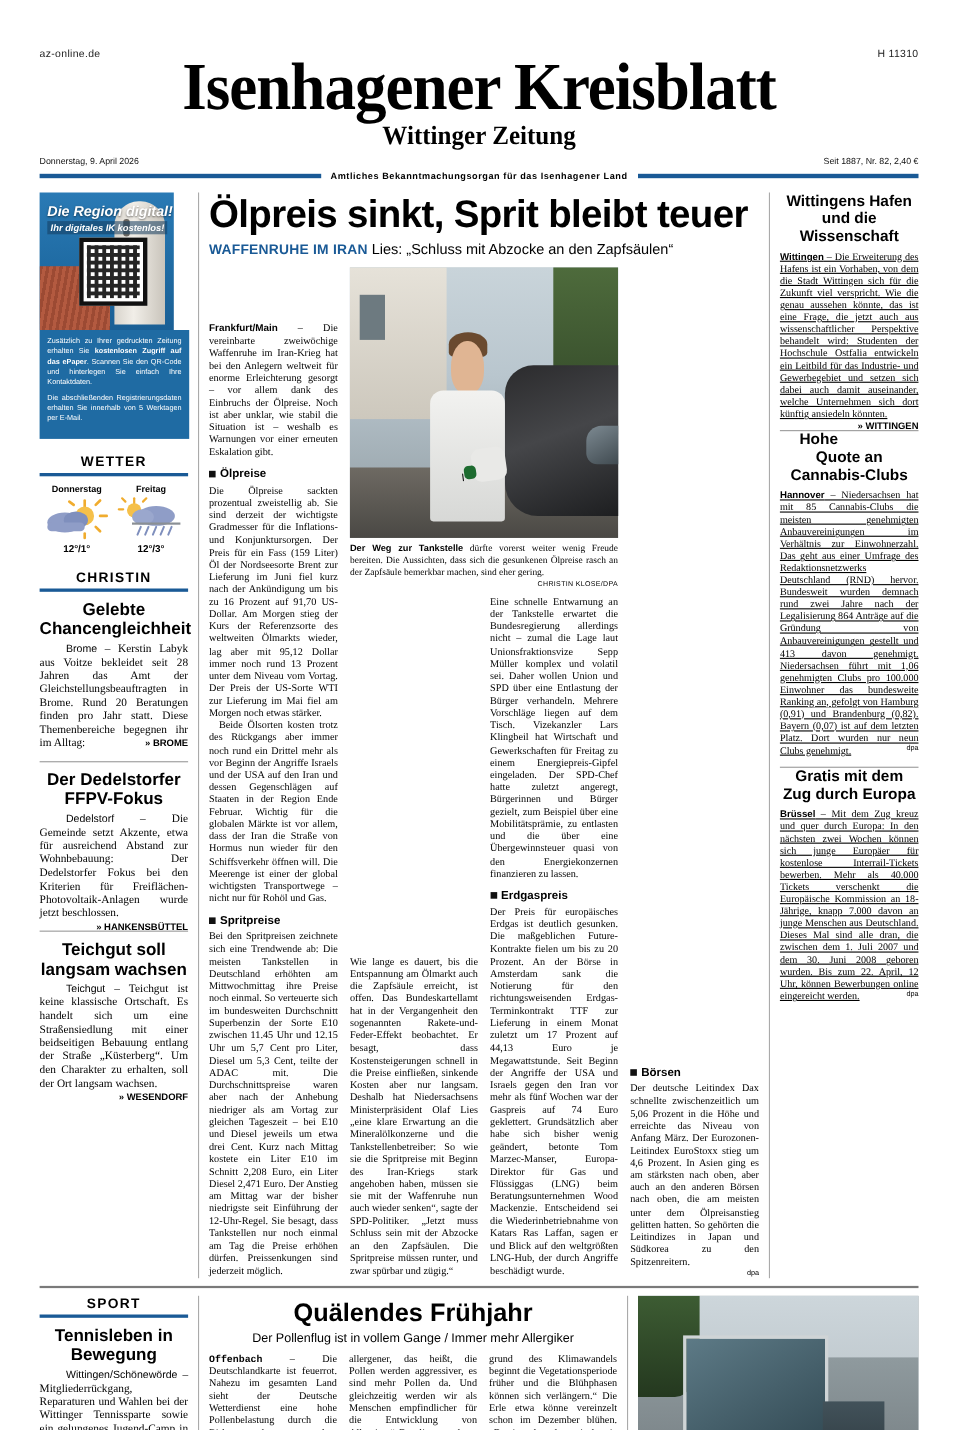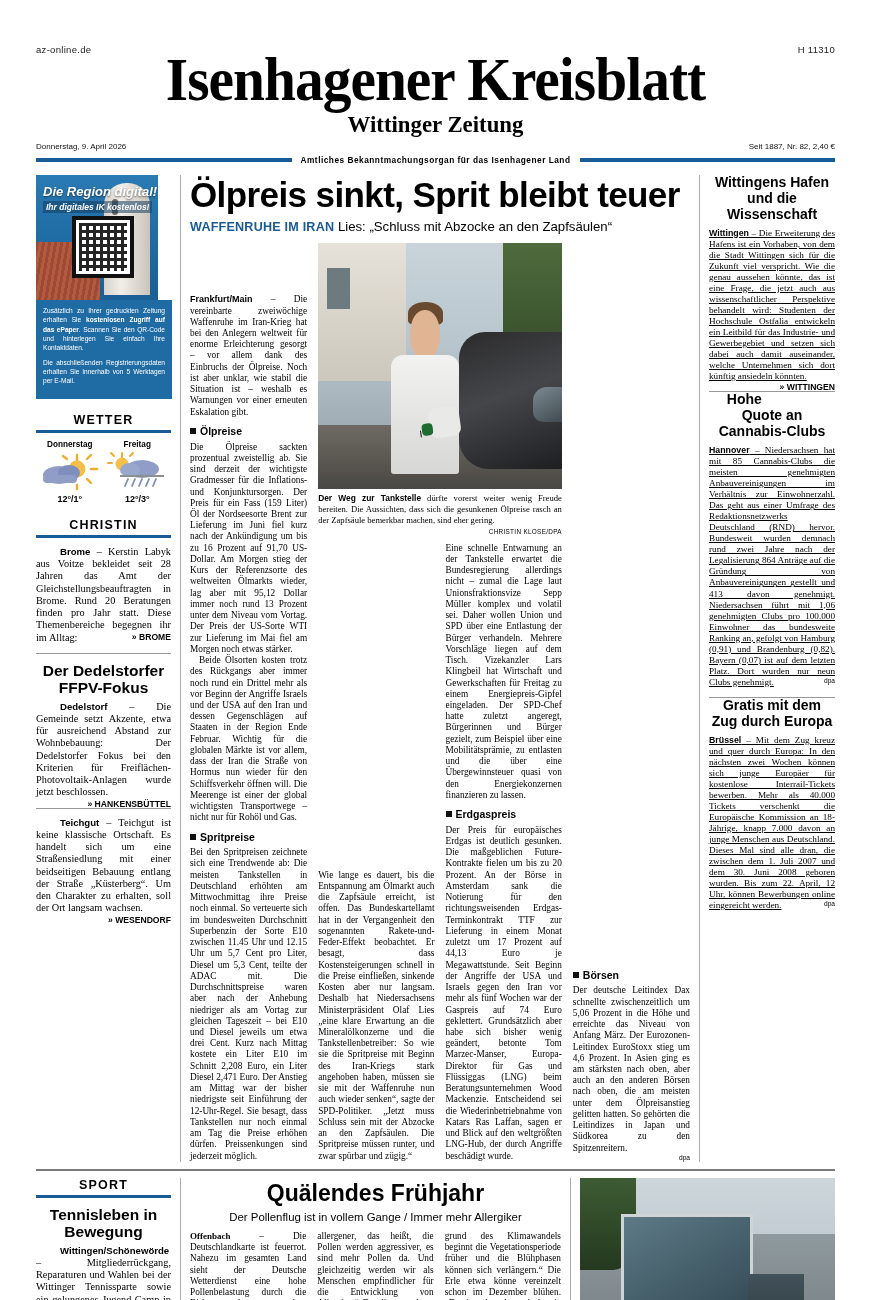--- a/index.html
+++ b/index.html
@@ -87,21 +87,21 @@
   .wx-day { width:62px; }
   .wx-name { font-family:"Liberation Sans",sans-serif; font-weight:bold; font-size:8.2px; margin-bottom:2px;}
   .wx-icon { height:40px; position:relative; }
   .wx-temp { font-family:"Liberation Sans",sans-serif; font-weight:bold; font-size:9px; margin-top:3px;}
 
   
   .teaser { margin-top:8px; }
   .teaser h2 { font-family:"Liberation Sans",sans-serif; font-weight:bold; font-size:15.5px;
                line-height:1.12; text-align:center; margin:8px 0 4px 0; }
   .teaser p { font-size:10.3px; line-height:1.19; text-align:justify; margin:0; hyphens:auto; }
-  .teaser .place { font-family:"Liberation Sans",sans-serif; font-weight:bold; font-size:9.6px;padding-left:24px; }
+  .teaser .place { font-family:"Liberation Sans",sans-serif; font-weight:normal; font-size:9.6px;padding-left:24px; }
   .ref { font-family:"Liberation Sans",sans-serif; font-weight:bold; font-size:8.6px;
          float:right; white-space:nowrap; }
   .hrule { border-top:1px solid #999; margin:9px 0 0 0; }
 
   
   .main-head { font-family:"Liberation Sans",sans-serif; font-weight:bold;
                font-size:35px; line-height:1.0; letter-spacing:-0.6px; margin:2px 0 0 0; }
   .main-sub { font-size:13.2px; font-family:"Liberation Sans",sans-serif; margin:7px 0 9px 0; }
   .main-sub .kicker { color:#1a5a96; font-weight:bold; letter-spacing:0.2px; font-size:12.6px;}
 
@@ -161,21 +161,21 @@
   .b-right { width:265px; flex:0 0 265px; padding-left:9px; }
 
   .b-head { text-align:center; font-family:"Liberation Sans",sans-serif; font-weight:bold;
             font-size:23px; margin:2px 0 4px 0; }
   .b-sub { text-align:center; font-family:"Liberation Sans",sans-serif; font-size:11.4px;
            margin:0 0 8px 0; }
   .b-cols { display:flex; gap:11px; }
   .b-col { flex:1; font-size:9.3px; line-height:1.21; text-align:justify; hyphens:auto; }
   .b-col p { margin:0; text-indent:9px; }
   .b-col p.noind { text-indent:0; }
-  .b-col .place { font-family:Liberation Serif, serif; font-weight:bold; font-size:9px; }
+  .b-col .place { font-family:Liberation Mono, monospace; font-weight:bold; font-size:9px; }
 
   .b-photo { width:100%; height:200px; position:relative; overflow:hidden; background:#9aa3a8; }
   .bp-sky { position:absolute; inset:0; background:linear-gradient(180deg,#cdd6db,#aab4ba); }
   .bp-wall { position:absolute; left:0; bottom:0; width:100%; height:72%;
              background:linear-gradient(180deg,#8f9a9e,#6d7579); }
   .bp-glass{ position:absolute; left:16%; top:18%; width:52%; height:58%;
              background:linear-gradient(150deg,#5d7a86,#2f4650); border:3px solid #cfd4d6;}
   .bp-door { position:absolute; right:12%; bottom:6%; width:22%; height:46%;
              background:linear-gradient(180deg,#42525a,#232c31); }
   .bp-tree { position:absolute; left:0; top:0; width:22%; height:46%;
@@ -272,31 +272,33 @@
             </svg>
           </div>
           <div class="wx-temp">12°/3°</div>
         </div>
       </div>
 
       <div class="sec-head">CHRISTIN</div>
       <div class="sec-rule"></div>
 
       <div class="teaser">
+        <h2>Gelebte Chancengleichheit</h2>
         <p><span class="place">Brome</span><span> – Kerstin Labyk aus Voitze bekleidet seit 28 Jahren das Amt der Gleichstellungsbeauftragten in Brome. Rund 20 Beratungen finden pro Jahr statt. Diese Themenbereiche begegnen ihr im Alltag:</span> <span class="ref">» BROME</span></p>
       </div>
       <div class="hrule"></div>
 
       <div class="teaser">
         <h2>Der Dedelstorfer FFPV-Fokus</h2>
         <p><span class="place">Dedelstorf</span><span> – Die Gemeinde setzt Akzente, etwa für ausreichend Abstand zur Wohnbebauung: Der Dedelstorfer Fokus bei den Kriterien für Freiflächen-Photovoltaik-Anlagen wurde jetzt beschlossen.</span> <span class="ref">» HANKENSBÜTTEL</span></p>
       </div>
       <div class="hrule"></div>
 
       <div class="teaser">
+        <h2>Teichgut soll langsam wachsen</h2>
         <p><span class="place">Teichgut</span><span> – Teichgut ist keine klassische Ortschaft. Es handelt sich um eine Straßensiedlung mit einer beidseitigen Bebauung entlang der Straße „Küsterberg“. Um den Charakter zu erhalten, soll der Ort langsam wachsen.</span> <span class="ref">» WESENDORF</span></p>
       </div>
     </div>
 
     <div class="col-mid">
       <h1 class="main-head">Ölpreis sinkt, Sprit bleibt teuer</h1>
       <div class="main-sub">
         <span class="kicker">WAFFENRUHE IM IRAN</span><span> Lies: „Schluss mit Abzocke an den Zapfsäulen“</span>
       </div>
 

